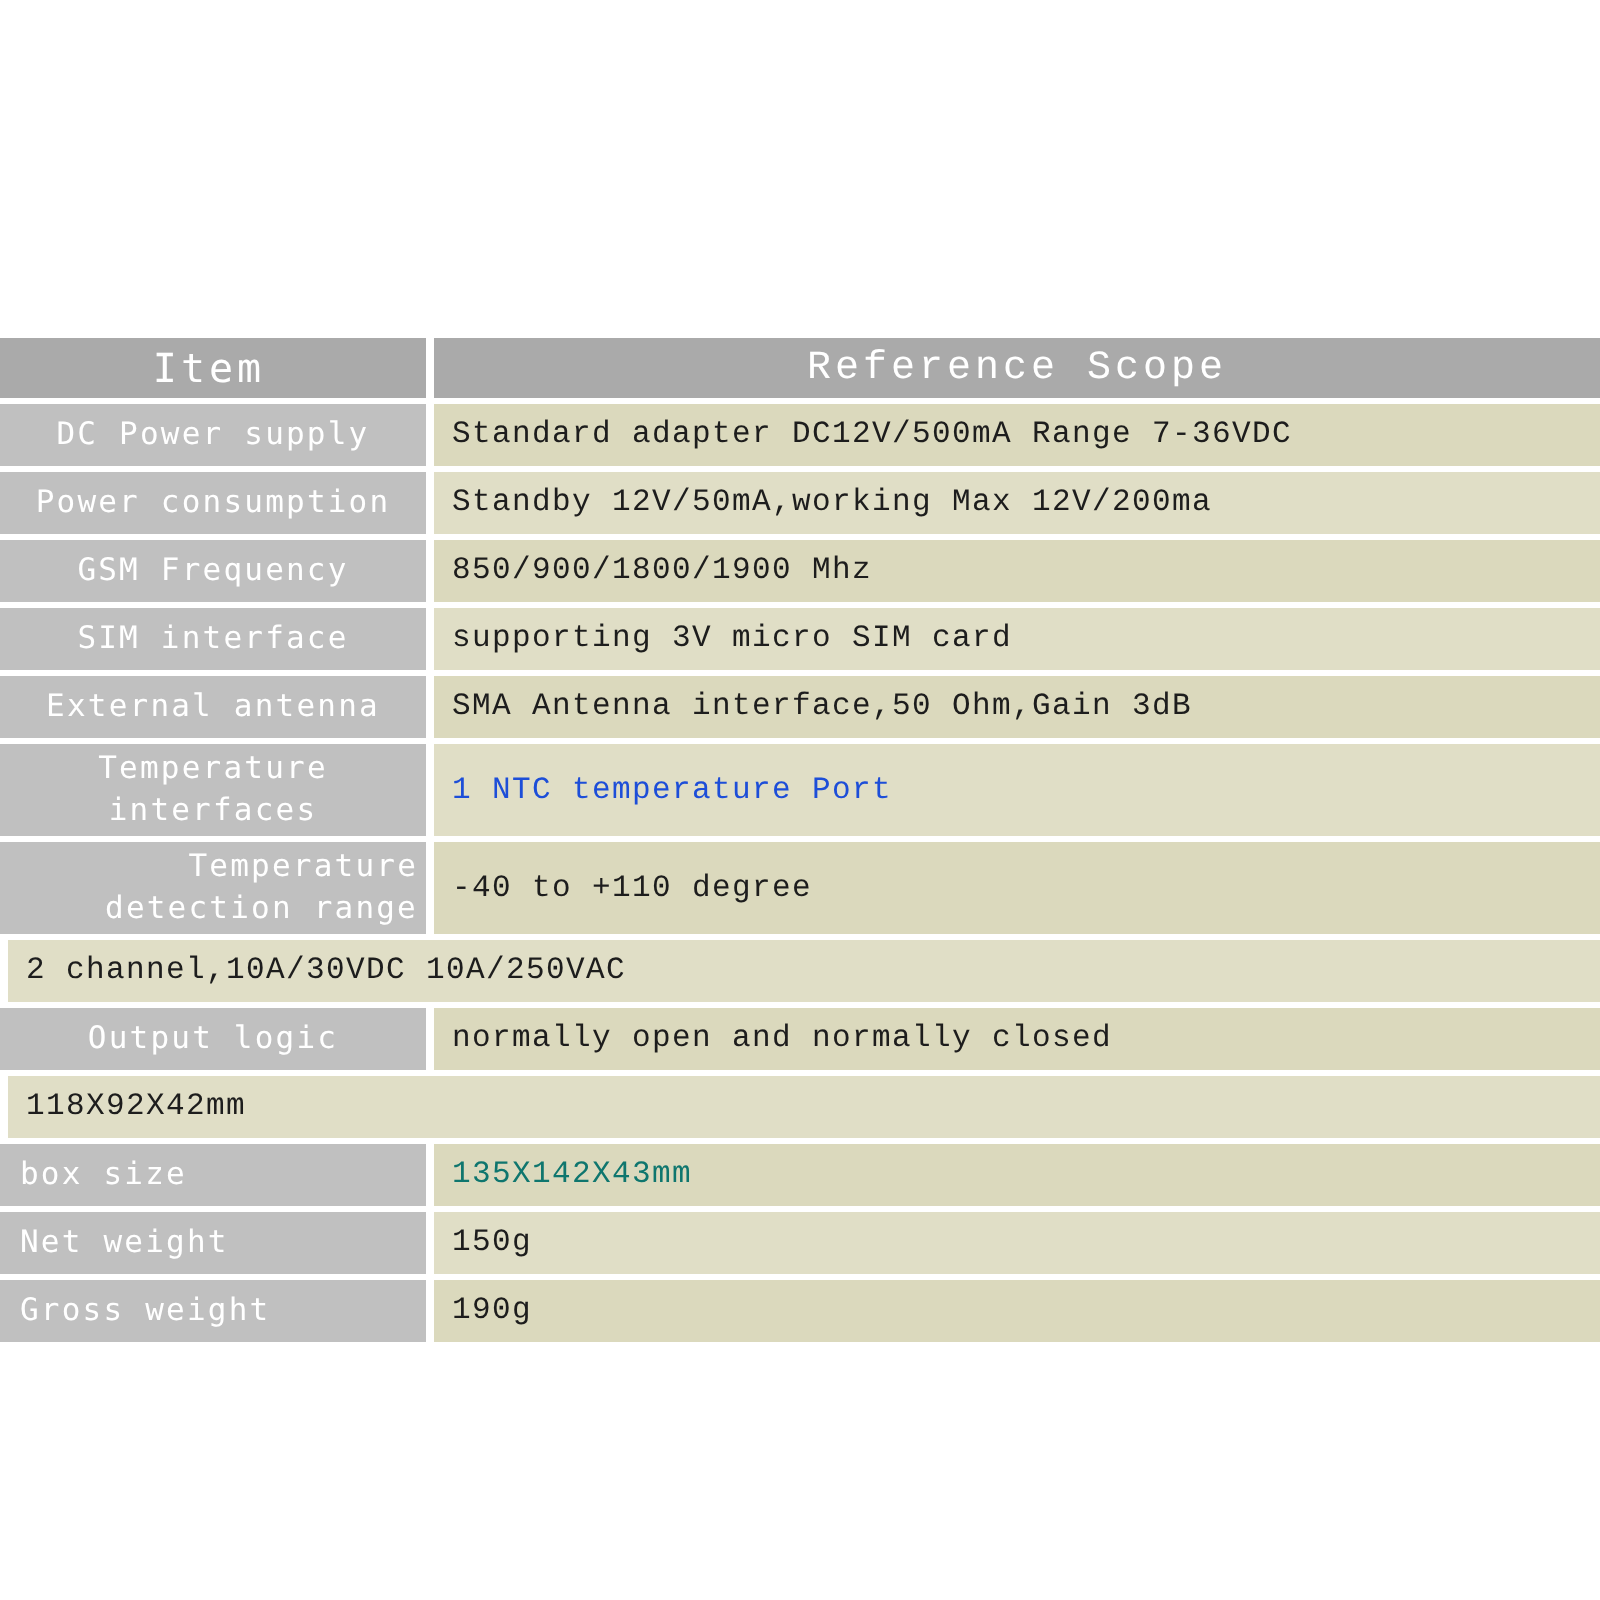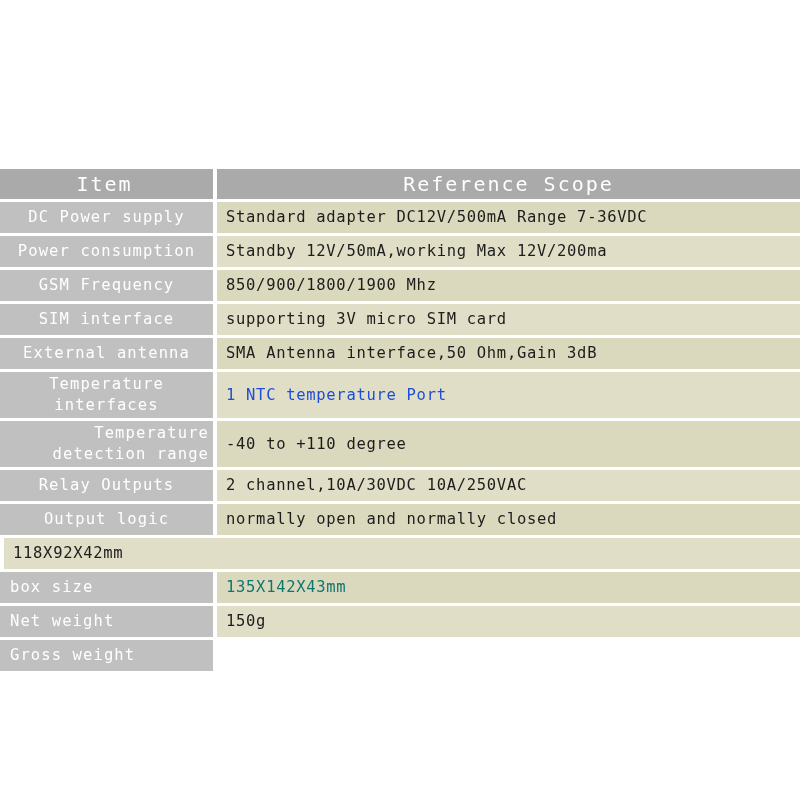--- a/index.html
+++ b/index.html
@@ -53,20 +53,21 @@
     background: #deddc3;
     color: #1d1d1d;
     display: flex;
     align-items: center;
     justify-content: flex-start;
     font-size: 15.5px;
     letter-spacing: 0.7px;
     box-sizing: border-box;
     padding: 3px 0 3px 9px;
     line-height: 1.35;
+    font-family: Liberation Mono, monospace;
   }
 
   
   .row:nth-child(odd) .cell-value { background: #dbd9bd; }
   .row:nth-child(even) .cell-value { background: #e0dec6; }
 
   
   .row-header .cell-item,
   .row-header .cell-value {
     background: #aaaaaa;
@@ -131,21 +132,20 @@
     <div class="cell-item" style="color: rgb(255, 255, 255); background: rgb(192, 192, 192);">Temperature interfaces</div>
     <div class="cell-value" style="color: #1d4ed8; background: rgb(224, 222, 198);">1 NTC temperature Port</div>
   </div>
 
   <div class="row h-2">
     <div class="cell-item align-left" style="color: rgb(255, 255, 255); background: rgb(192, 192, 192);">Temperature detection range</div>
     <div class="cell-value" style="color: rgb(29, 29, 29); background: rgb(219, 217, 189);">-40 to +110 degree</div>
   </div>
 
   <div class="row h-1">
-    <div class="cell-item" style="color: rgb(255, 255, 255); background: rgb(192, 192, 192);">Relay Outputs</div>
     <div class="cell-value" style="color: rgb(29, 29, 29); background: rgb(224, 222, 198);">2 channel,10A/30VDC  10A/250VAC</div>
   </div>
 
   <div class="row h-1">
     <div class="cell-item" style="color: rgb(255, 255, 255); background: rgb(192, 192, 192);">Output logic</div>
     <div class="cell-value" style="color: rgb(29, 29, 29); background: rgb(219, 217, 189);">normally open and normally closed</div>
   </div>
 
   <div class="row h-1">
     <div class="cell-value" style="color: rgb(29, 29, 29); background: rgb(224, 222, 198);">118X92X42mm</div>
@@ -156,15 +156,16 @@
     <div class="cell-value" style="color: #0f766e; background: rgb(219, 217, 189);">135X142X43mm</div>
   </div>
 
   <div class="row h-1">
     <div class="cell-item align-left" style="color: rgb(255, 255, 255); background: rgb(192, 192, 192);">Net weight</div>
     <div class="cell-value" style="color: rgb(29, 29, 29); background: rgb(224, 222, 198);">150g</div>
   </div>
 
   <div class="row h-1">
     <div class="cell-item align-left" style="color: rgb(255, 255, 255); background: rgb(192, 192, 192);">Gross weight</div>
+    <div class="cell-value" style="color: rgb(29, 29, 29); background: rgb(219, 217, 189);">190g</div>
   </div>
 
 </div>
 
 </body></html>

